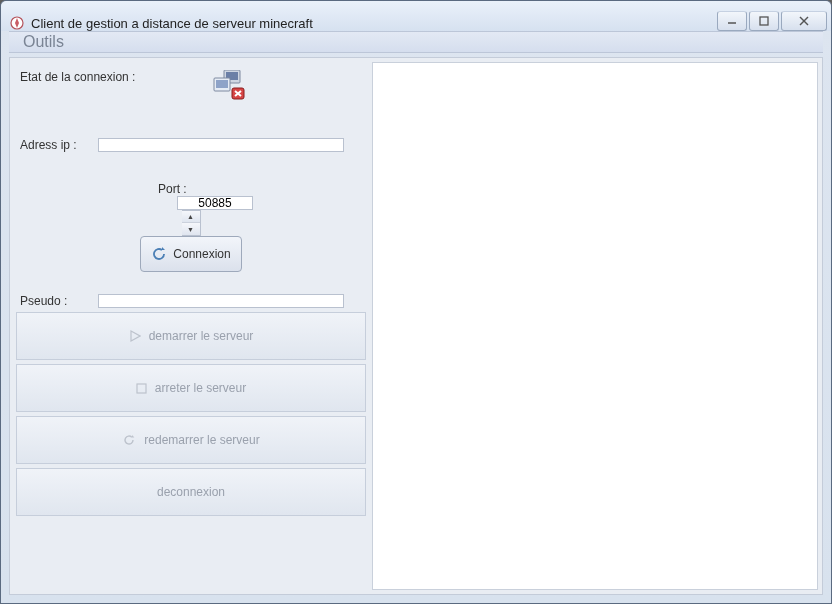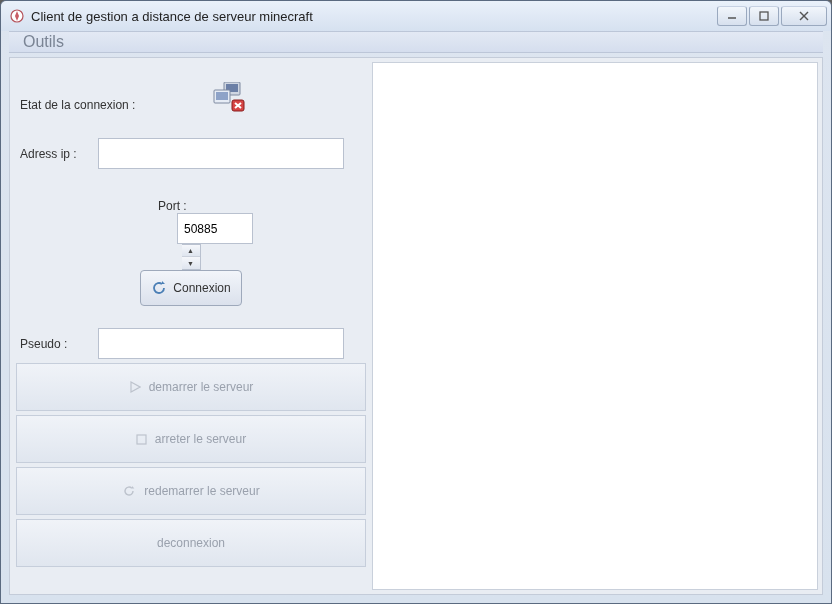--- a/index.html
+++ b/index.html
@@ -1,49 +1,49 @@
 <!DOCTYPE html>
 <html><head>
 <meta charset="utf-8">
 <style>
 * { box-sizing: border-box; margin: 0; padding: 0; }
 body { font-family: "Segoe UI", Tahoma, sans-serif; font-size: 12px; background: #6b6b6b; width: 832px; height: 604px; overflow: hidden; }
 
 .window { width: 832px; height: 604px; background: linear-gradient(#dde5f0, #d8e2ee); border: 1px solid #5a6a80; border-radius: 6px 6px 0 0; box-shadow: 0 0 8px rgba(0,0,0,0.4); display: flex; flex-direction: column; }
 
-.titlebar { height: 30px; display: flex; align-items: center; padding: 0 2px 0 8px; background: linear-gradient(#eaf1fa, #d6e1f0); border-radius: 6px 6px 0 0; }
+.titlebar { height: 30px; display: flex; align-items: flex-end; padding: 0 2px 0 8px; background: linear-gradient(#eaf1fa, #d6e1f0); border-radius: 6px 6px 0 0; }
 .titlebar .icon { width: 16px; height: 16px; margin-right: 6px; display:flex; align-items:center; justify-content:center; }
 .titlebar .title { color: #222; font-size: 13px; flex: 1; }
 .win-controls { display: flex; gap: 2px; margin-right: 2px; }
 .win-btn { width: 30px; height: 20px; background: linear-gradient(#f2f6fb, #d7e0ee); border: 1px solid #9aa9bf; border-top-color:#c6d1e2; border-radius: 3px; display: flex; align-items: center; justify-content: center; color: #555; font-family: Arial; font-size: 11px; }
 .win-btn.close { width: 46px; }
 .win-btn.close svg { width: 10px; height: 10px; }
 
 .menubar { height: 22px; background: linear-gradient(#e3e9f4, #d5deee); border: 1px solid #bcc6d8; border-left:none; border-right:none; padding-left: 6px; display: flex; align-items: center; margin: 0 8px; }
 .menubar .menu-item { color: #7a8494; padding: 2px 8px; font-size: 16px; }
 
 .client { flex: 1; margin: 4px 8px 8px 8px; display: flex; flex-direction: column; background: #e9edf3; border: 1px solid #c4ccd9; }
 
 .main-row { flex: 1; display: flex; }
 .left-panel { width: 362px; background: #e9edf3; display: flex; flex-direction: column; }
 .right-panel { flex: 1; background: #fff; border: 1px solid #c9d0db; margin: 4px 4px 4px 0; }
 
 .conn-section { padding: 12px 10px 4px 10px; }
 .row { display: flex; align-items: center; margin-bottom: 30px; }
 .row .label { width: 66px; color: #333; font-size: 12px; white-space: nowrap; }
 .row.etat .label { width: 120px; }
-.row.etat { margin-bottom: 26px; align-items: flex-end; height: 42px; }
+.row.etat { margin-bottom: 26px; align-items: flex-start; height: 42px; }
 .row.ip .label { width: 66px; }
 .row.port .label { width: 66px; }
 .row.pseudo .label { width: 66px; }
 .row.port { margin-bottom: 22px; flex-direction: column; }
 .row.pseudo { margin-bottom: 0; }
 
 .status-icon-slot { margin-left: 72px; }
-.tx { height: 31px; border: 1px solid #b9c1cf; background: #fff; padding: 3px 6px; font-size: 12px; }
+.tx { height: 14px; border: 1px solid #b9c1cf; background: #fff; padding: 3px 6px; font-size: 12px; text-align: center; }
 .ip-input { width: 246px; margin-left: 12px; }
 .pseudo-input { width: 246px; margin-left: 12px; }
 .port-input { width: 76px; margin-left: 48px; }
 
 .spinner { display: flex; flex-direction: column; border: 1px solid #b9c1cf; border-left:none; height:26px; }
 .sp-btn { width: 18px; height: 13px; background: linear-gradient(#f5f7fb, #dfe5ef); display: flex; align-items: center; justify-content: center; font-size: 7px; color: #444; }
 .sp-btn:first-child { border-bottom: 1px solid #cbd1dc; }
 
 .connect-btn { height: 36px; width: 102px; background: linear-gradient(#f2f5fa, #dbe1ec); border: 1px solid #9ea9bb; border-radius: 4px; display: flex; align-items: center; justify-content: center; gap: 6px; font-size: 12px; color: #333; }
 

